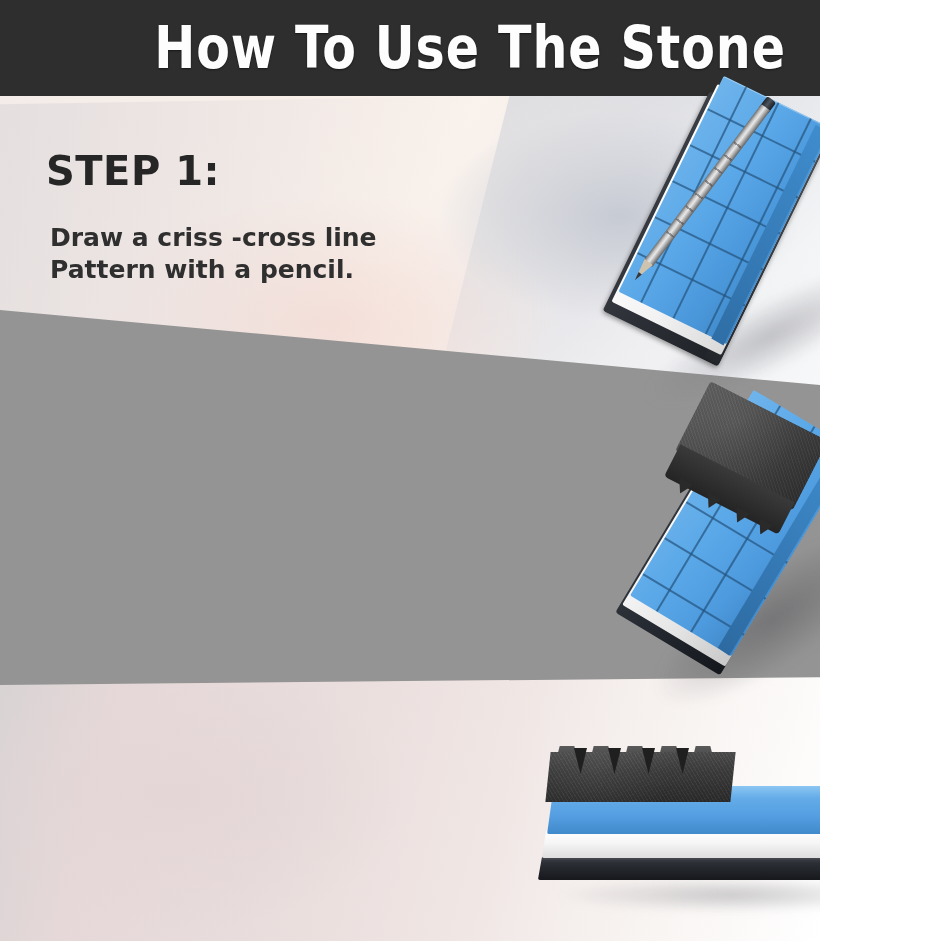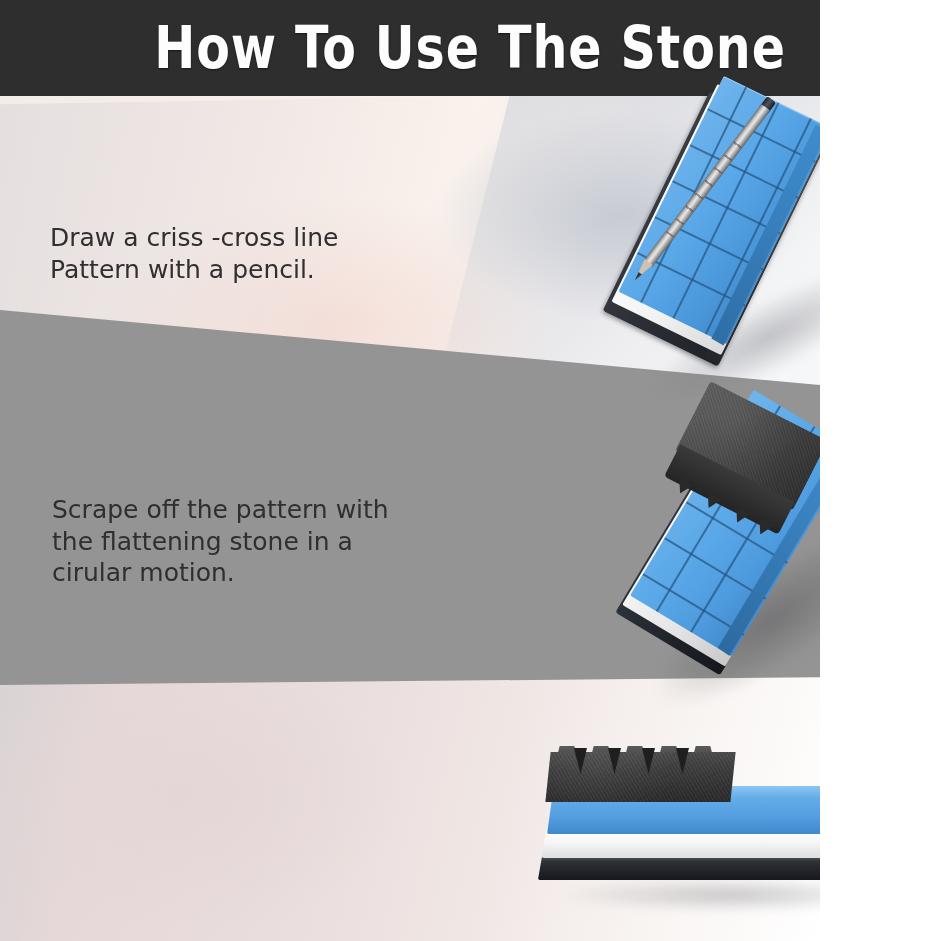--- a/index.html
+++ b/index.html
@@ -64,21 +64,21 @@
   
   .step-title {
     position:absolute;
     font-family:"DejaVu Sans","Liberation Sans", sans-serif;
     font-weight:bold; font-size:40px; color:#262626;
     letter-spacing:.5px; white-space:nowrap;
   }
   .step-body {
     position:absolute;
     font-family:"DejaVu Sans","Liberation Sans", sans-serif;
-    font-size:25px; font-weight:400; color:#2f2f2f;
+    font-size:25px; font-weight:700; color:#2f2f2f;
     line-height:1.26; white-space:pre-line;
   }
   #t1 { left:46px;  top:148px; }
   #b1 { left:50px;  top:222px; }
   #t2 { left:52px;  top:418px; }
   #b2 { left:52px;  top:494px; }
   #t3 { left:48px;  top:703px; }
   #b3 { left:52px;  top:764px; }
 
   
@@ -288,26 +288,24 @@
     <div class="sec1-diag"></div>
     <div class="sec1-sheen"></div>
   </div>
 
   <div class="sec2">
     <div class="sec2-inner"></div>
   </div>
 
   <div class="sec3"></div>
 
+  <div class="step-title" id="t1">STEP 1:</div>
   <div class="step-body" id="b1">Draw a criss -cross line
 Pattern with a pencil.</div>
 
-  <div class="step-body" id="b2">Scrape off the pattern with
-the flattening stone in a
-cirular motion.</div>
 
 
   <div class="illus1">
     <div class="i1-shadow"></div>
     <div class="stone1-wrap">
       <div class="s1-base"></div>
       <div class="s1-base-side"></div>
       <div class="s1-white"></div>
       <div class="s1-blue">
         <div class="grid-v" style="left:24px"></div>

